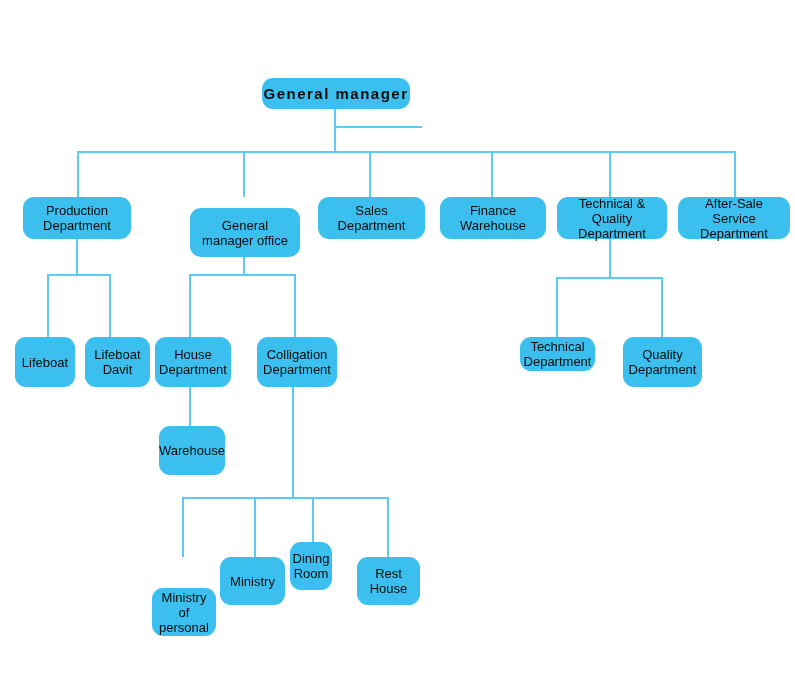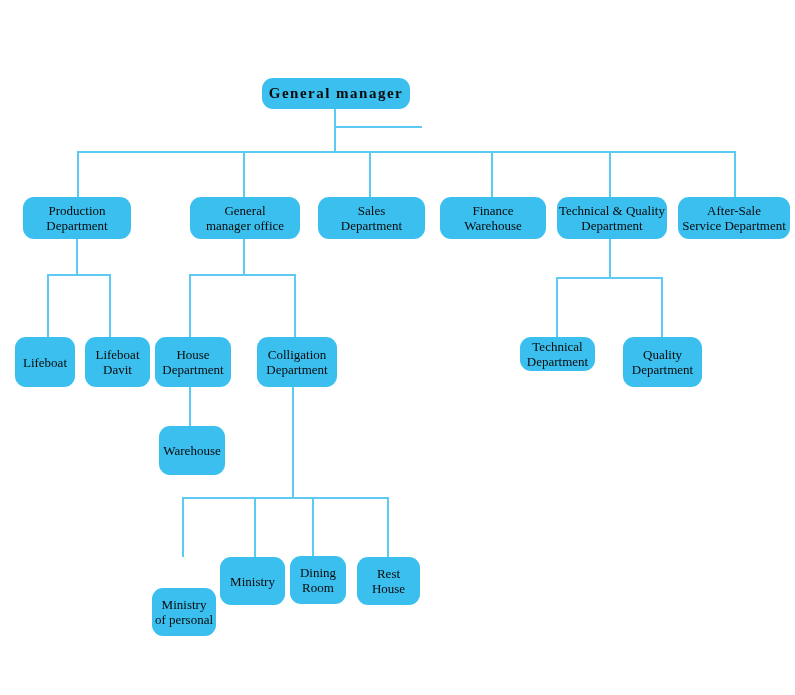--- a/index.html
+++ b/index.html
@@ -6,21 +6,21 @@
     --fill:#3bbfef;
     --line:#5ecaf4;
     --text:#0a0a0a;
     --bg:#ffffff;
   }
   html,body{margin:0;padding:0;background:var(--bg);}
   #canvas{
     position:relative;
     width:795px;height:695px;
     background:var(--bg);
-    font-family:Liberation Serif, serif;
+    font-family:Liberation Sans, sans-serif;
     overflow:hidden;
   }
   .node{
     position:absolute;
     background:var(--fill);
     color:var(--text);
     border-radius:11px;
     display:flex;align-items:center;justify-content:center;
     text-align:center;
     font-size:13px;line-height:15px;
@@ -73,21 +73,21 @@
   <div class="h" style="left:556px;top:277px;width:107px"></div>
   <div class="v" style="left:556px;top:277px;height:60px"></div>
   <div class="v" style="left:661px;top:277px;height:60px"></div>
 
   <div class="node title" style="left:262px;top:78px;width:148px;height:31px">General manager</div>
 
 
   <div class="node" style="left:23px;top:197px;width:108px;height:42px">Production
 Department</div>
 
-  <div class="node" style="left:190px;top:197px;width:110px;height:42px">General
+  <div class="node" style="left:190px;top:208px;width:110px;height:49px">General
 manager office</div>
 
   <div class="node" style="left:318px;top:197px;width:107px;height:42px">Sales
 Department</div>
 
   <div class="node" style="left:440px;top:197px;width:106px;height:42px">Finance
 Warehouse</div>
 
   <div class="node" style="left:557px;top:197px;width:110px;height:42px">Technical &amp; Quality
 Department</div>
@@ -112,19 +112,19 @@
   <div class="node" style="left:623px;top:337px;width:79px;height:50px">Quality
 Department</div>
 
   <div class="node" style="left:159px;top:426px;width:66px;height:49px">Warehouse</div>
 
   <div class="node" style="left:152px;top:588px;width:64px;height:48px">Ministry
 of personal</div>
 
   <div class="node" style="left:220px;top:557px;width:65px;height:48px">Ministry</div>
 
-  <div class="node" style="left:290px;top:556px;width:56px;height:48px">Dining
+  <div class="node" style="left:290px;top:542px;width:42px;height:48px">Dining
 Room</div>
 
   <div class="node" style="left:357px;top:557px;width:63px;height:48px">Rest
 House</div>
 
 </div>
 
 </body></html>

